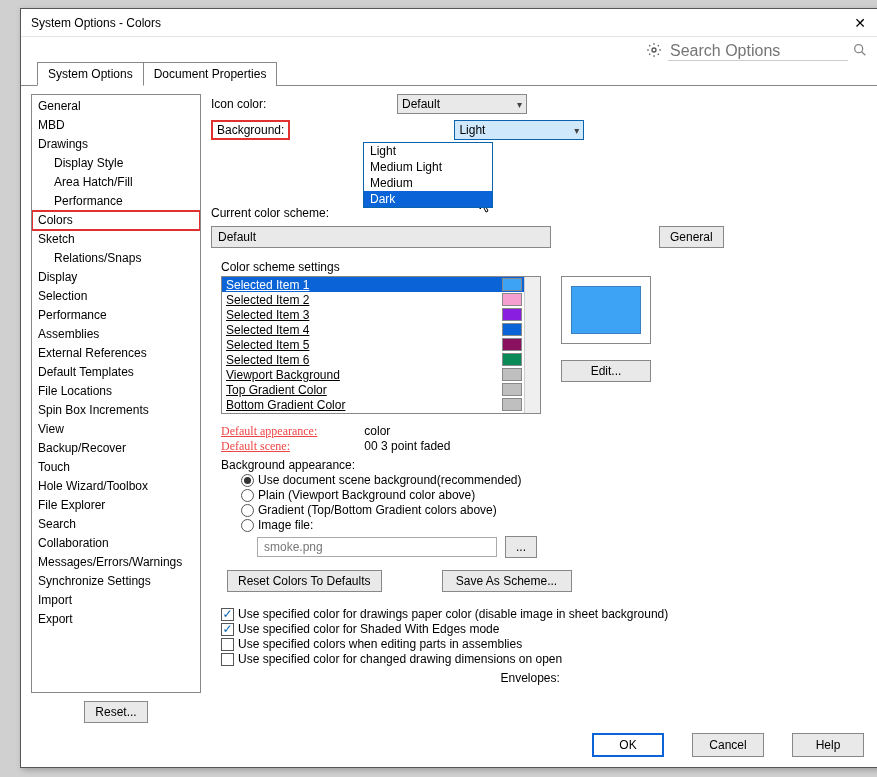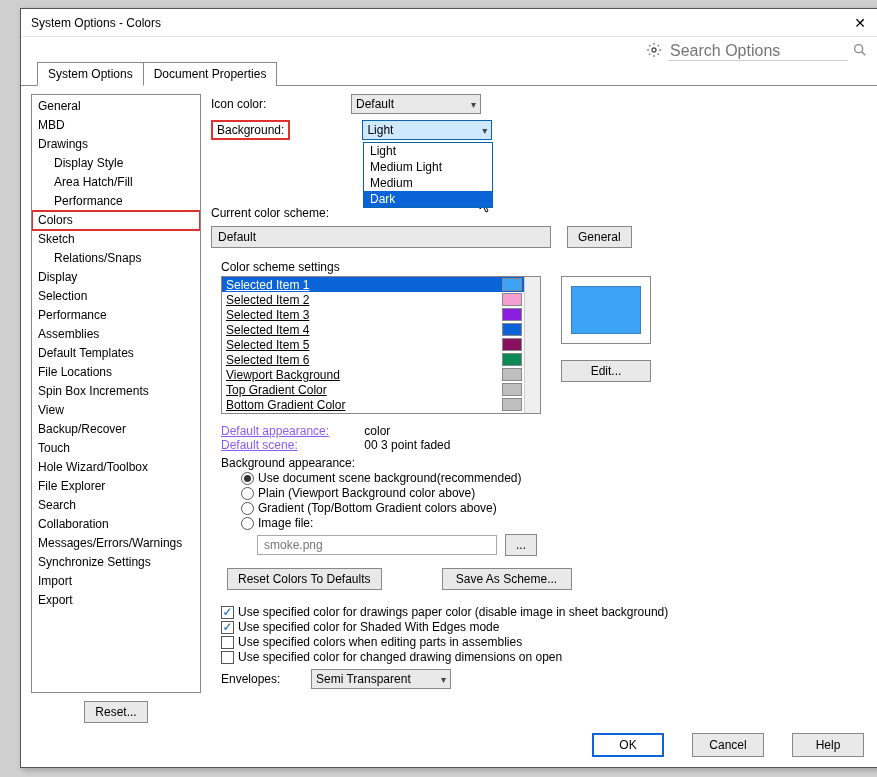--- a/index.html
+++ b/index.html
@@ -102,21 +102,21 @@
   .sidebar .item.selected {
     outline: 2px solid #e03030;
     outline-offset:-1px;
   }
   .rightpane {
     flex:1;
     display:flex;
     flex-direction:column;
     position:relative;
   }
-  .row { display:flex; align-items:center; margin-bottom:6px; }
+  .row { display:flex; align-items:center; margin-bottom:6px;gap:46px; }
   .label { width: 140px; }
   .label.boxed { border:2px solid #e03030; padding:1px 4px; width:auto; }
   .dropdown {
     width:130px; height:20px;
     border:1px solid #888;
     background:#e9e9e9;
     padding:0 4px;
     display:flex; align-items:center; justify-content:space-between;
     cursor:pointer;
   }
@@ -156,21 +156,21 @@
   .listrow.selected { background:#0a64d8; color:#fff; }
   .swatch { width:20px; height:13px; margin-left:auto; margin-right:2px; border:1px solid #888;}
   .list-scroll { width:16px; background:#efefef; border-left:1px solid #ccc;}
   .preview {
     width:90px;height:68px;
     border:1px solid #888;
     display:flex;align-items:center;justify-content:center;
   }
   .preview-inner{ width:70px;height:48px;background:#3da3f5;border:1px solid #3a7fc0;}
   .editbtn { width:90px; margin-top:16px;}
-  .linklabel { color:#8b5cf6; text-decoration:underline; cursor:pointer; display:inline-block; width:140px;}
+  .linklabel { color:#ef4444; text-decoration:underline; cursor:pointer; display:inline-block; width:140px;font-family:Liberation Serif, serif;}
   .radio-row, .check-row { display:flex; align-items:center; gap:4px; margin:1px 0 1px 20px;}
   .check-row { margin-left:10px;}
   .radio, .check {
     width:13px;height:13px;border:1px solid #555;display:inline-flex;align-items:center;justify-content:center;
   }
   .radio{border-radius:50%;}
   .radio.checked::after{content:"";width:7px;height:7px;border-radius:50%;background:#333;}
   .check.checked{ color:#0a64ad; }
   .textbox {
     height:20px; border:1px solid #aaa; padding:0 6px; color:#777; background:#fff;
@@ -243,20 +243,21 @@
           <div class="item indent">Display Style</div>
           <div class="item indent">Area Hatch/Fill</div>
           <div class="item indent">Performance</div>
           <div class="item selected">Colors</div>
           <div class="item">Sketch</div>
           <div class="item indent">Relations/Snaps</div>
           <div class="item">Display</div>
           <div class="item">Selection</div>
           <div class="item">Performance</div>
           <div class="item">Assemblies</div>
+          <div class="item">External References</div>
           <div class="item">Default Templates</div>
           <div class="item">File Locations</div>
           <div class="item">Spin Box Increments</div>
           <div class="item">View</div>
           <div class="item">Backup/Recover</div>
           <div class="item">Touch</div>
           <div class="item">Hole Wizard/Toolbox</div>
           <div class="item">File Explorer</div>
           <div class="item">Search</div>
           <div class="item">Collaboration</div>
@@ -410,21 +411,21 @@
           <div class="check-row">
             <span class="check"></span>
             <span>Use specified colors when editing parts in assemblies</span>
           </div>
           <div class="check-row">
             <span class="check"></span>
             <span>Use specified color for changed drawing dimensions on open</span>
           </div>
         </div>
 
-      <div class="row" style="margin-left:10px;margin-top:4px;">
+      <div class="row" style="margin-left:10px;margin-top:4px;flex-direction:column;">
         <span style="width:90px">Envelopes:</span>
         <div class="dropdown" style="width:140px">
           <span>Semi Transparent</span>
           <span class="chev">▾</span>
         </div>
       </div>
 
     </div>
   </div>
 

